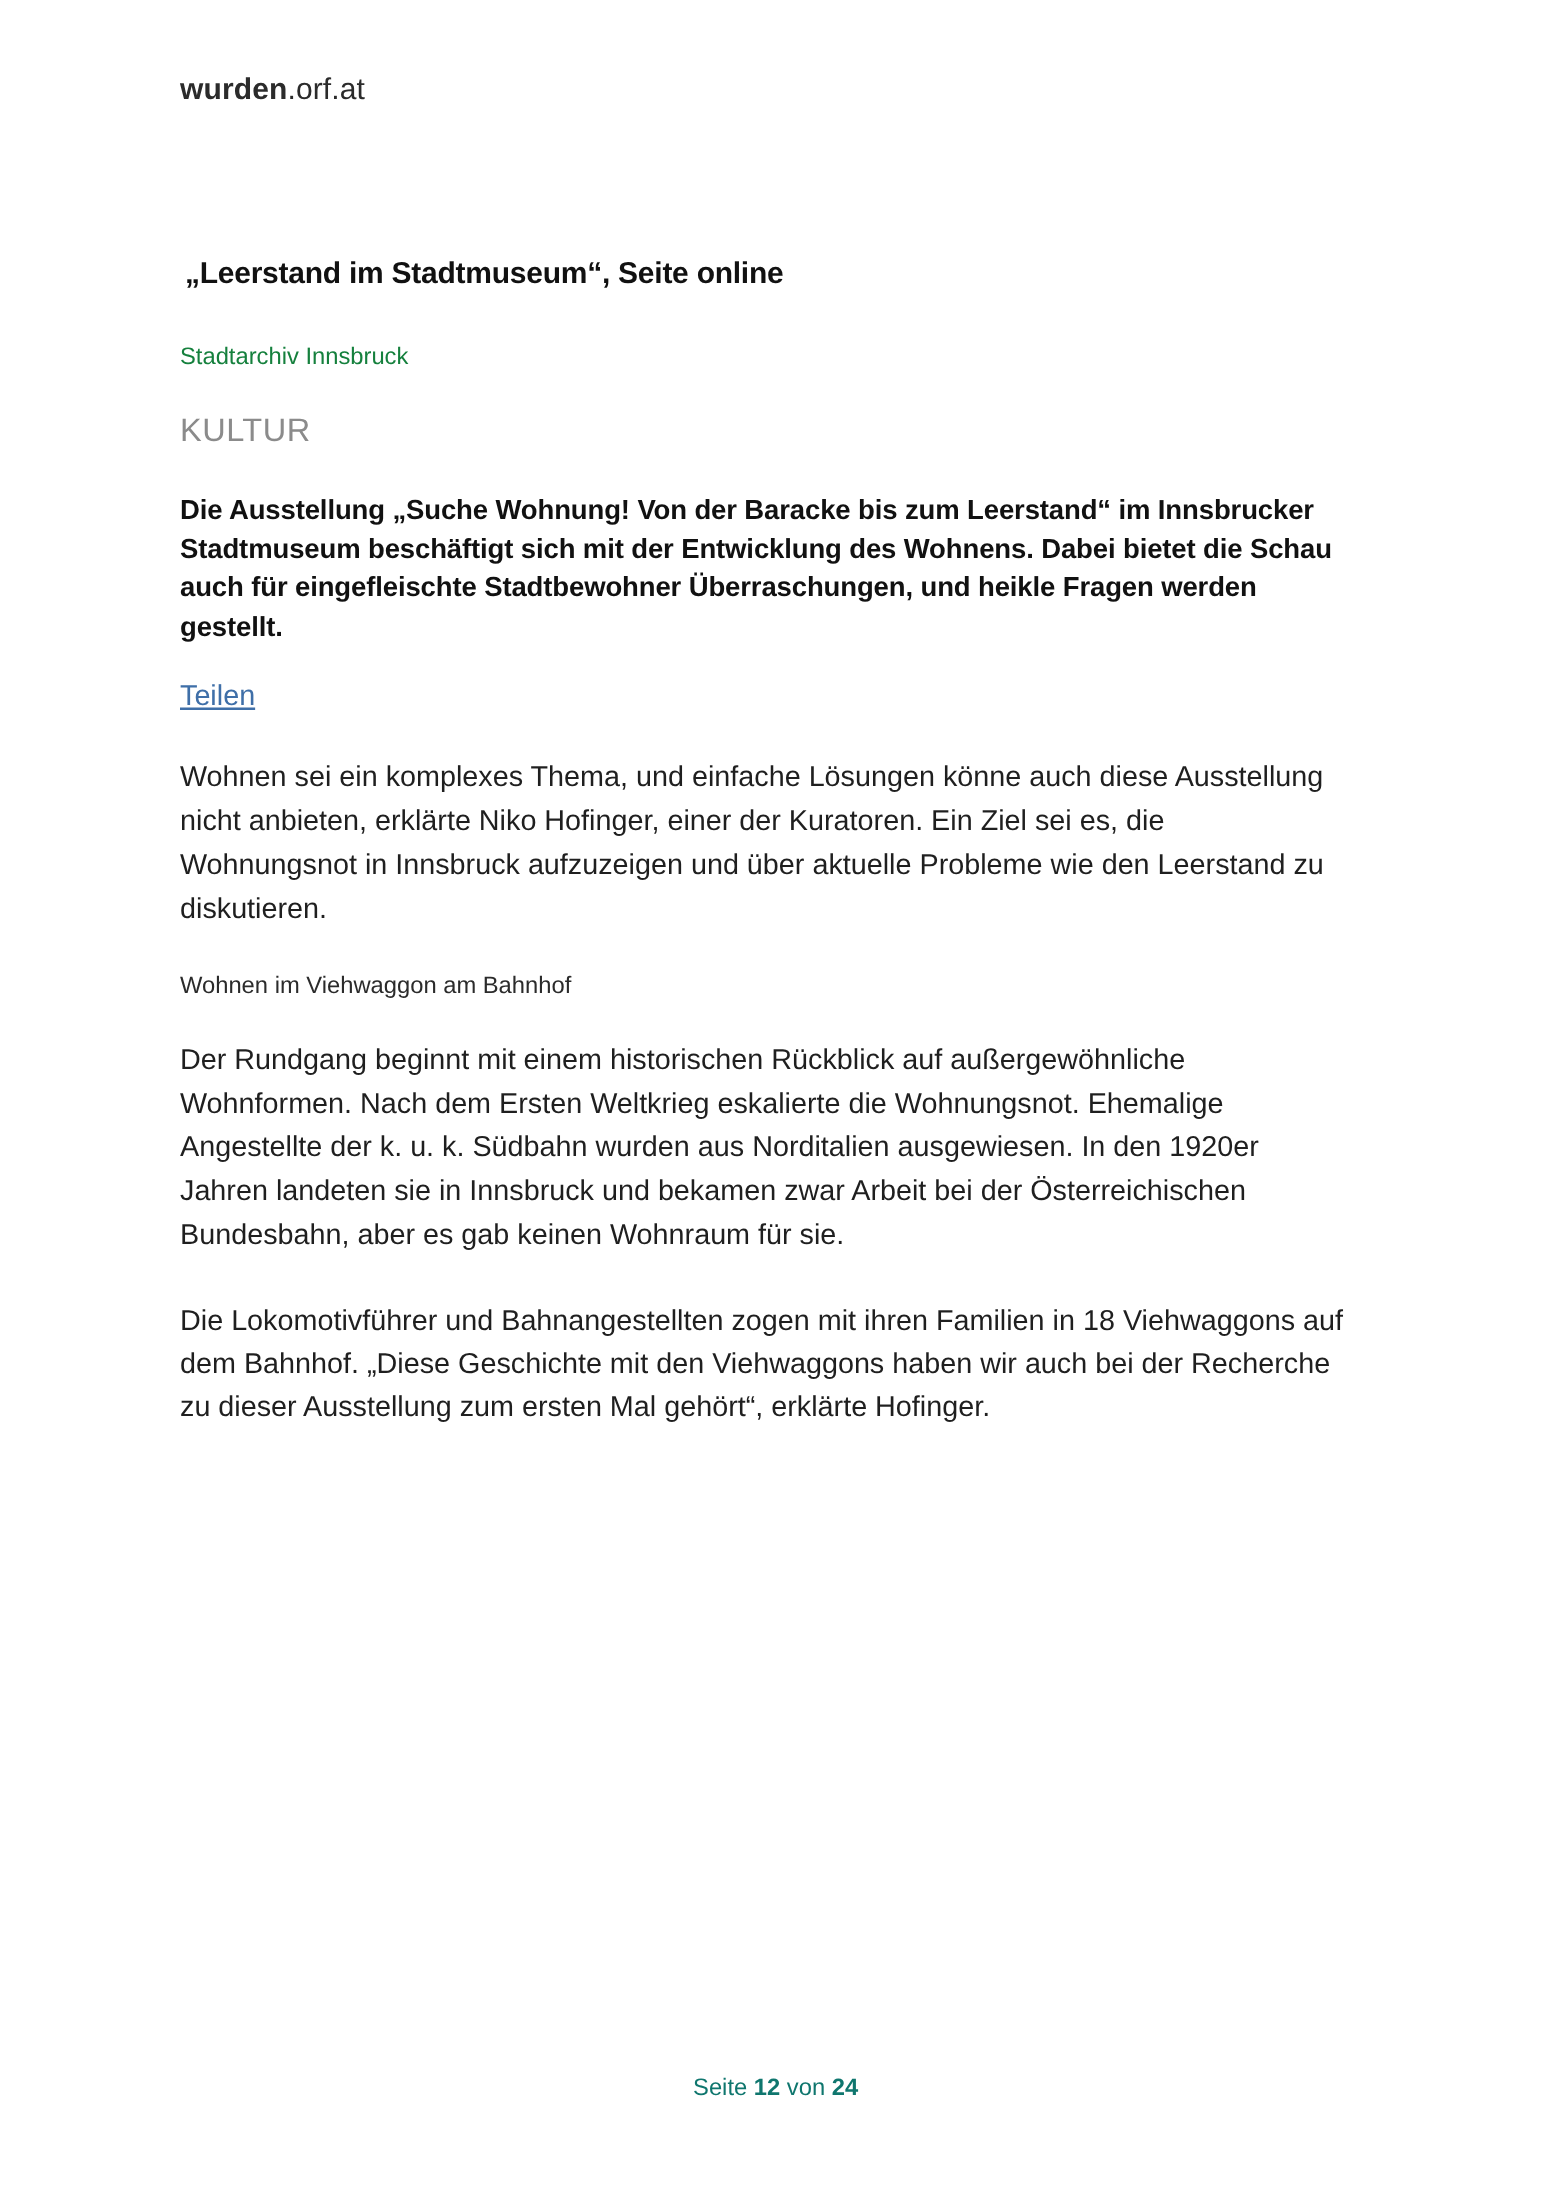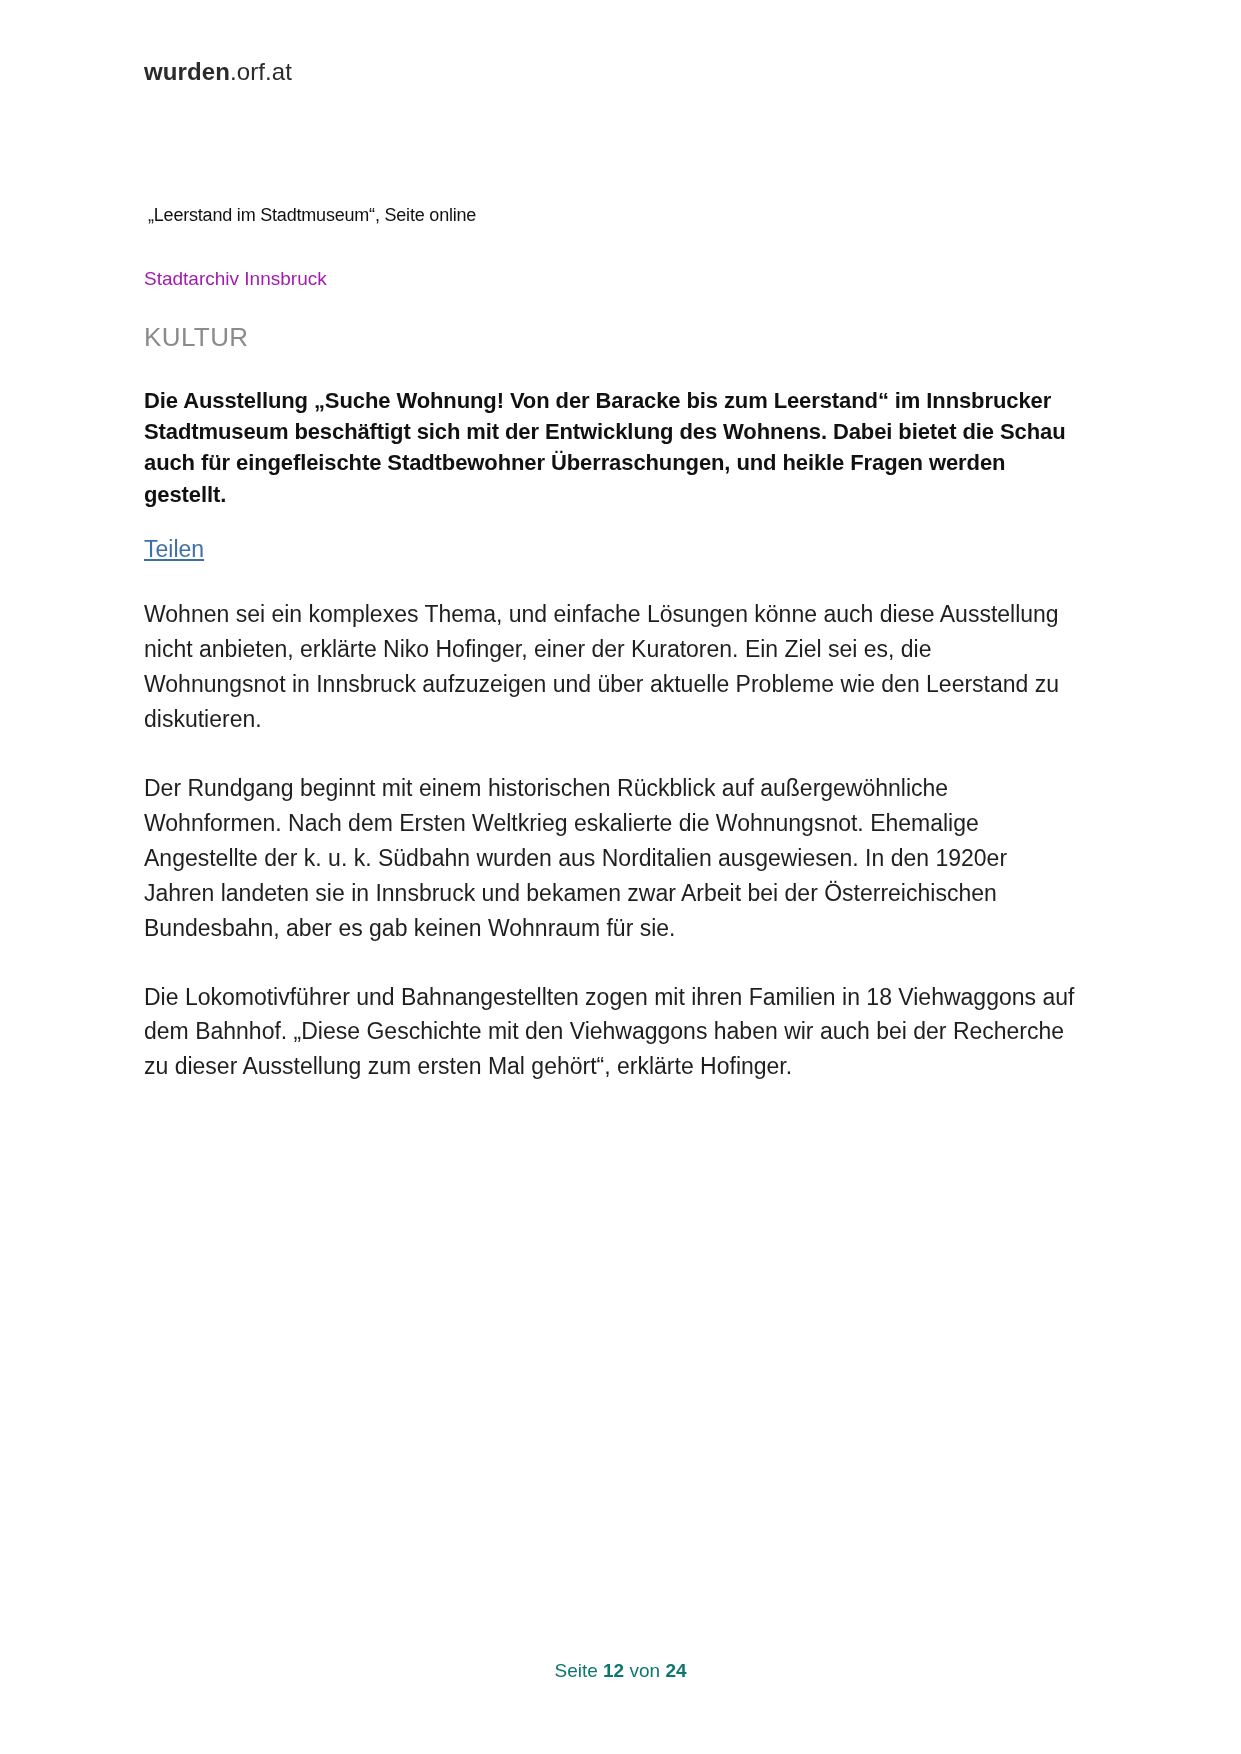--- a/index.html
+++ b/index.html
@@ -34,30 +34,30 @@
   .site-brand .brand-rest {
     font-weight: normal;
   }
   .content {
     position: absolute;
     left: 144px;
     top: 205px;
     width: 935px;
   }
   .article-title {
-    font-size: 18px;
-    font-weight: normal;
+    font-size: 24px;
+    font-weight: bold;
     color: #111111;
     letter-spacing: -0.2px;
     margin: 0 0 42px 0;
     padding-left: 4px;
   }
   .meta-source {
     font-size: 19px;
-    color: #a21caf;
+    color: #15803d;
     margin: 0 0 32px 0;
   }
   .kicker {
     font-size: 26px;
     color: #8b8b8b;
     letter-spacing: 0.4px;
     margin: 0 0 32px 0;
   }
   .overline {
     font-size: 19px;
@@ -126,20 +126,21 @@
     <div class="kicker">KULTUR</div>
 
 
     <p class="lead">Die Ausstellung „Suche Wohnung! Von der Baracke bis zum Leerstand“ im Innsbrucker Stadtmuseum beschäftigt sich mit der Entwicklung des Wohnens. Dabei bietet die Schau auch für eingefleischte Stadtbewohner Überraschungen, und heikle Fragen werden gestellt.</p>
 
 
     <a class="share-link" href="#">Teilen</a>
 
     <p class="body-par">Wohnen sei ein komplexes Thema, und einfache Lösungen könne auch diese Ausstellung nicht anbieten, erklärte Niko Hofinger, einer der Kuratoren. Ein Ziel sei es, die Wohnungsnot in Innsbruck aufzuzeigen und über aktuelle Probleme wie den Leerstand zu diskutieren.</p>
 
+    <div class="subhead">Wohnen im Viehwaggon am Bahnhof</div>
 
     <p class="body-par">Der Rundgang beginnt mit einem historischen Rückblick auf außergewöhnliche Wohnformen. Nach dem Ersten Weltkrieg eskalierte die Wohnungsnot. Ehemalige Angestellte der k. u. k. Südbahn wurden aus Norditalien ausgewiesen. In den 1920er Jahren landeten sie in Innsbruck und bekamen zwar Arbeit bei der Österreichischen Bundesbahn, aber es gab keinen Wohnraum für sie.</p>
 
     <p class="body-par">Die Lokomotivführer und Bahnangestellten zogen mit ihren Familien in 18 Viehwaggons auf dem Bahnhof. „Diese Geschichte mit den Viehwaggons haben wir auch bei der Recherche zu dieser Ausstellung zum ersten Mal gehört“, erklärte Hofinger.</p>
 
   </div>
 
   <div class="footer">
     <span>Seite</span>
     <span class="num">12</span>

